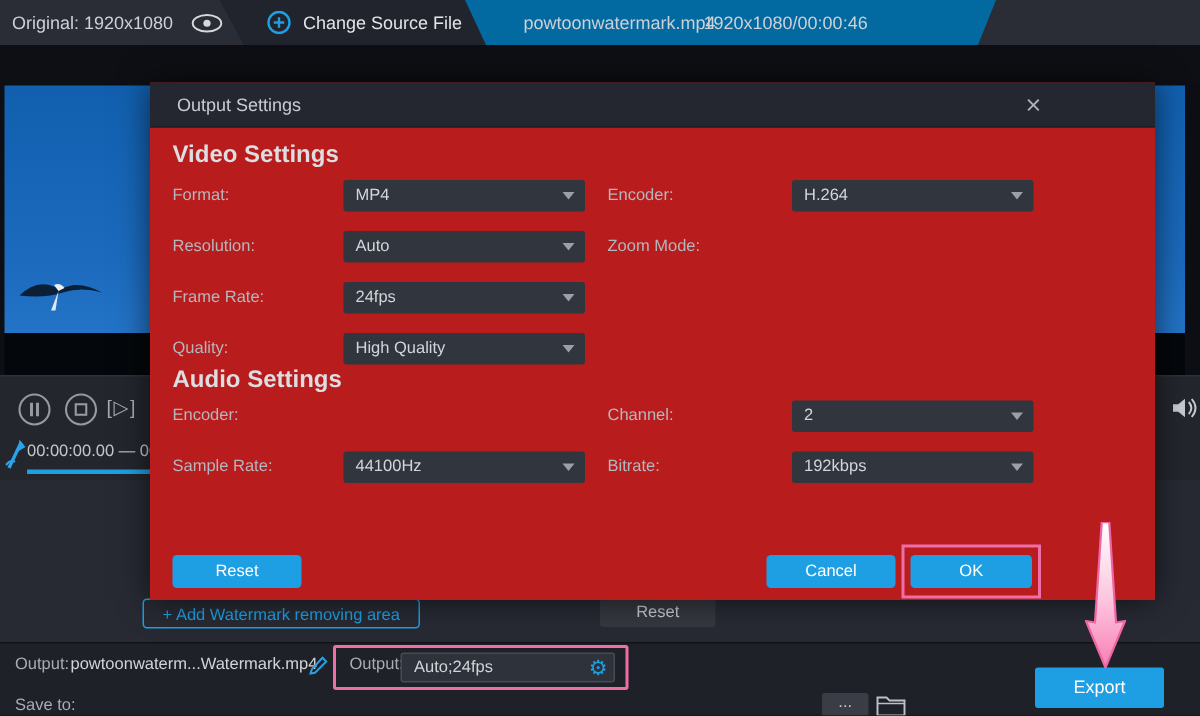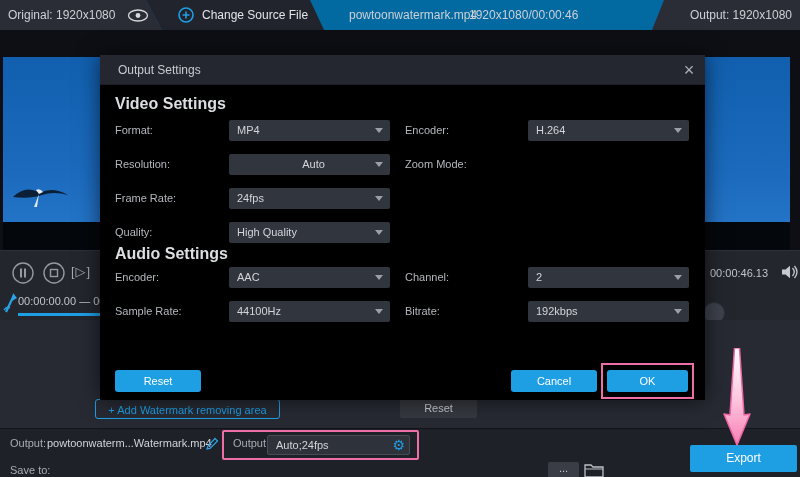--- a/index.html
+++ b/index.html
@@ -40,29 +40,29 @@
 
   
   .bottombar{position:absolute;left:0;top:428px;width:800px;height:49px;background:#1e2127;border-top:1px solid #121418;box-sizing:border-box;}
   .blabel{position:absolute;color:#a9acb3;font-size:11px;}
   .bvalue{position:absolute;color:#d2d4d9;font-size:11px;}
   .pinkbox{position:absolute;border:2px solid #ee6fa8;border-radius:2px;box-sizing:border-box;}
   .profile-input{position:absolute;left:267px;top:6px;width:143px;height:20px;background:#2e323a;
                  border:1px solid #474b54;border-radius:2px;box-sizing:border-box;line-height:18px;
                  padding-left:8px;color:#d2d4d9;font-size:11px;}
   .gear{position:absolute;right:4px;top:0;color:#1e9fe4;font-size:14px;line-height:18px;cursor:pointer;}
-  .export-btn{position:absolute;left:690px;top:16px;width:107px;height:27px;background:#1e9fe4;border-radius:2px;
+  .export-btn{position:absolute;left:690px;top:16px;width:86px;height:27px;background:#1e9fe4;border-radius:2px;
               color:#fff;font-size:12px;line-height:27px;text-align:center;cursor:pointer;}
   .save-input{position:absolute;left:49px;top:33px;width:492px;height:16px;background:#2b2f36;border-radius:2px;
               line-height:16px;padding-left:8px;color:#c6c9cf;font-size:11px;box-sizing:border-box;white-space:nowrap;overflow:hidden;}
   .browse-btn{position:absolute;left:548px;top:33px;width:31px;height:16px;background:#3a3d45;border-radius:2px;
               color:#c6c9cf;font-size:11px;line-height:13px;text-align:center;cursor:pointer;}
 
   
-  .dialog{position:absolute;left:100px;top:55px;width:605px;height:345px;background:#000000;z-index:10;
+  .dialog{position:absolute;left:100px;top:55px;width:670px;height:345px;background:#b91c1c;z-index:10;
           box-shadow:0 0 20px rgba(0,0,0,0.6);}
   .dlg-title{position:absolute;left:0;top:0;width:100%;height:30px;background:#24272f;border-bottom:1px solid #1b1e24;box-sizing:border-box;}
   .dlg-title span{position:absolute;left:18px;top:0;line-height:30px;font-size:12px;color:#c9ccd2;}
   .dlg-close{position:absolute;left:576px;top:2px;width:26px;height:26px;color:#aeb1b8;font-size:18px;
              line-height:26px;text-align:center;cursor:pointer;}
   .section-h{position:absolute;font-size:16px;font-weight:bold;color:#dcdee2;}
   .flabel{position:absolute;font-size:11px;color:#b4b7bd;line-height:21px;}
   .field{position:absolute;width:161px;height:21px;background:#31353d;border-radius:2px;
          font-size:11px;color:#d3d5da;line-height:21px;padding-left:8px;box-sizing:border-box;cursor:pointer;}
   .caret{position:absolute;right:7px;top:8px;width:0;height:0;border-left:4px solid transparent;
@@ -99,21 +99,20 @@
       <svg width="16" height="16" viewBox="0 0 16 16">
         <circle cx="8" cy="8" r="7" fill="none" stroke="#1e9fe4" stroke-width="1.6"></circle>
         <path d="M8 4.5 V11.5 M4.5 8 H11.5" stroke="#1e9fe4" stroke-width="1.6"></path>
       </svg>
     </span>
     <span class="tb-text" style="left:202px;color:#e2e4e8;cursor:pointer;">Change Source File</span>
 
     <span class="tb-text" style="left:349px;">powtoonwatermark.mp4</span>
     <span class="tb-text" style="left:469px;">1920x1080/00:00:46</span>
 
-    <span class="tb-text" style="right:8px;">Output: 1920x1080</span>
   </div>
 
   <div class="videoarea">
     <div class="sky"></div>
     <div class="letterbox"></div>
     <span class="abs" style="left:12px;top:150px;">
       <svg width="58" height="30" viewBox="0 0 58 30">
         <path d="M1 17 Q12 6 24 11 L28 13 Q40 6 56 15 Q42 11 30 15 Q18 19 1 17 Z" fill="#0b2036"></path>
         <path d="M24 10 Q28 8 31 12 L27 14 Z" fill="#e9eef4"></path>
         <path d="M27 14 L22 27 L25 27 Z" fill="#dfe7ef"></path>
@@ -208,45 +207,41 @@
       <span>MP4</span>
       <span class="caret"></span>
     </div>
     <span class="flabel colB-l" style="top:65px;">Encoder:</span>
     <div class="field colB-f" style="top:65px;">
       <span>H.264</span>
       <span class="caret"></span>
     </div>
 
     <span class="flabel colA-l" style="top:99px;text-align:right;">Resolution:</span>
-    <div class="field colA-f" style="top:99px;text-align:center;">
+    <div class="field colA-f" style="top:99px;">
       <span>Auto</span>
       <span class="caret"></span>
     </div>
     <span class="flabel colB-l" style="top:99px;">Zoom Mode:</span>
 
     <span class="flabel colA-l" style="top:133px;">Frame Rate:</span>
     <div class="field colA-f" style="top:133px;">
       <span>24fps</span>
       <span class="caret"></span>
     </div>
 
     <span class="flabel colA-l" style="top:167px;">Quality:</span>
     <div class="field colA-f" style="top:167px;">
       <span>High Quality</span>
       <span class="caret"></span>
     </div>
 
     <div class="section-h" style="left:15px;top:190px;">Audio Settings</div>
 
     <span class="flabel colA-l" style="top:212px;">Encoder:</span>
-    <div class="field colA-f" style="top:212px;">
-      <span>AAC</span>
-      <span class="caret"></span>
-    </div>
     <span class="flabel colB-l" style="top:212px;">Channel:</span>
     <div class="field colB-f" style="top:212px;">
       <span>2</span>
       <span class="caret"></span>
     </div>
 
     <span class="flabel colA-l" style="top:246px;">Sample Rate:</span>
     <div class="field colA-f" style="top:246px;">
       <span>44100Hz</span>
       <span class="caret"></span>

